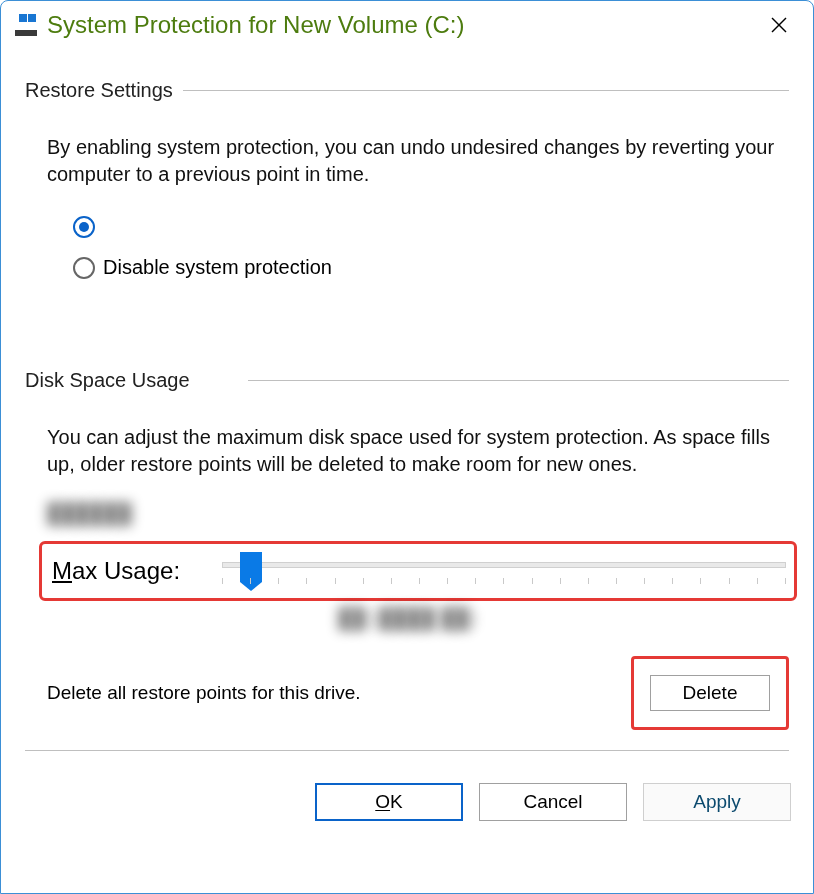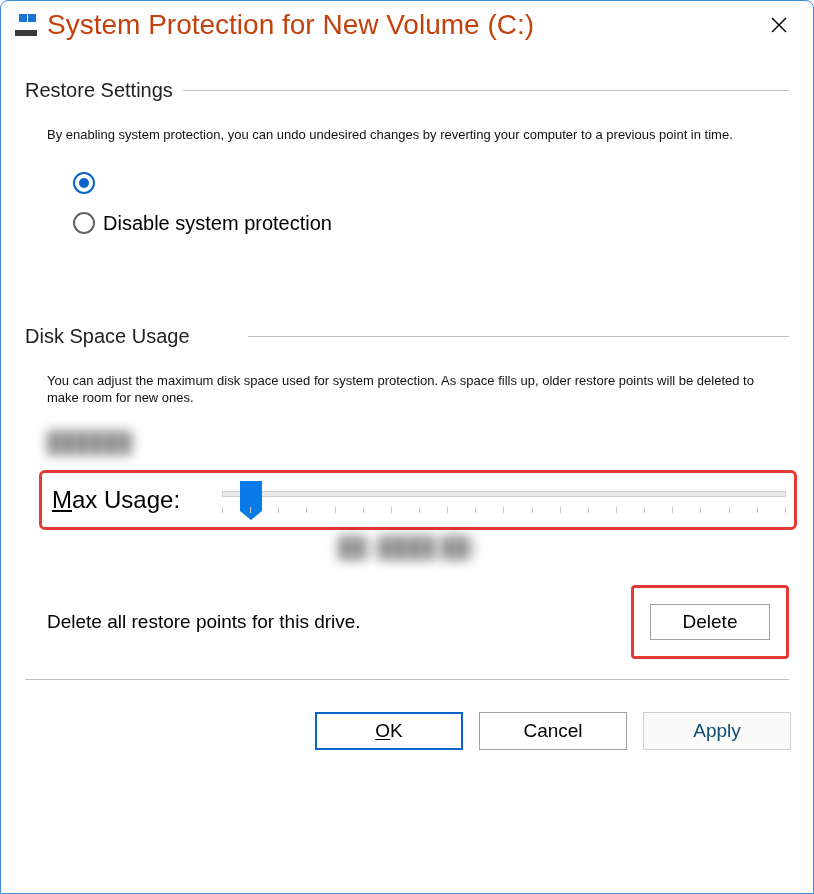--- a/index.html
+++ b/index.html
@@ -31,36 +31,36 @@
       margin-right: 10px;
       display: flex; flex-direction: column; justify-content: space-between;
     }
     .titlebar-icon .top {
       display: flex; gap: 1px;
       justify-content: flex-start;
       margin-left: 4px;
     }
     .titlebar-icon .sq { width: 8px; height: 8px; background: #1976d2; }
     .titlebar-icon .bar { width: 22px; height: 6px; background: #3a3a3a; }
-    .title { font-size: 28px; color: #c2410c; flex: 1; }
+    .title { font-size: 24px; color: #4d7c0f; flex: 1; }
     .close {
       width: 40px; height: 40px;
       display: flex; align-items: center; justify-content: center;
       cursor: pointer;
       font-size: 18px;
     }
     .close svg { stroke: #000; stroke-width: 1.4; }
 
     .content { padding: 0 24px 14px 24px; }
 
     .section-header { display: flex; align-items: center; margin-top: 30px; }
     .section-header .label { font-size: 20px; color: #222; white-space: nowrap; padding-right: 10px; text-align: right; }
     .section-header .rule { flex: 1; height: 1px; background: #bfbfbf; }
 
-    .body-text { font-size: 13px; color: #111; margin: 24px 0 0 22px; line-height: 1.35; }
+    .body-text { font-size: 20px; color: #111; margin: 32px 0 0 22px; line-height: 1.35; }
 
     .radios { margin: 28px 0 0 48px; }
     .radio-row { display: flex; align-items: center; margin: 18px 0; cursor: pointer; }
     .radio {
       width: 22px; height: 22px; border-radius: 50%;
       border: 2px solid #666; margin-right: 8px;
       display: flex; align-items: center; justify-content: center;
       flex-shrink: 0;
     }
     .radio.checked { border-color: #0a63c9; }

